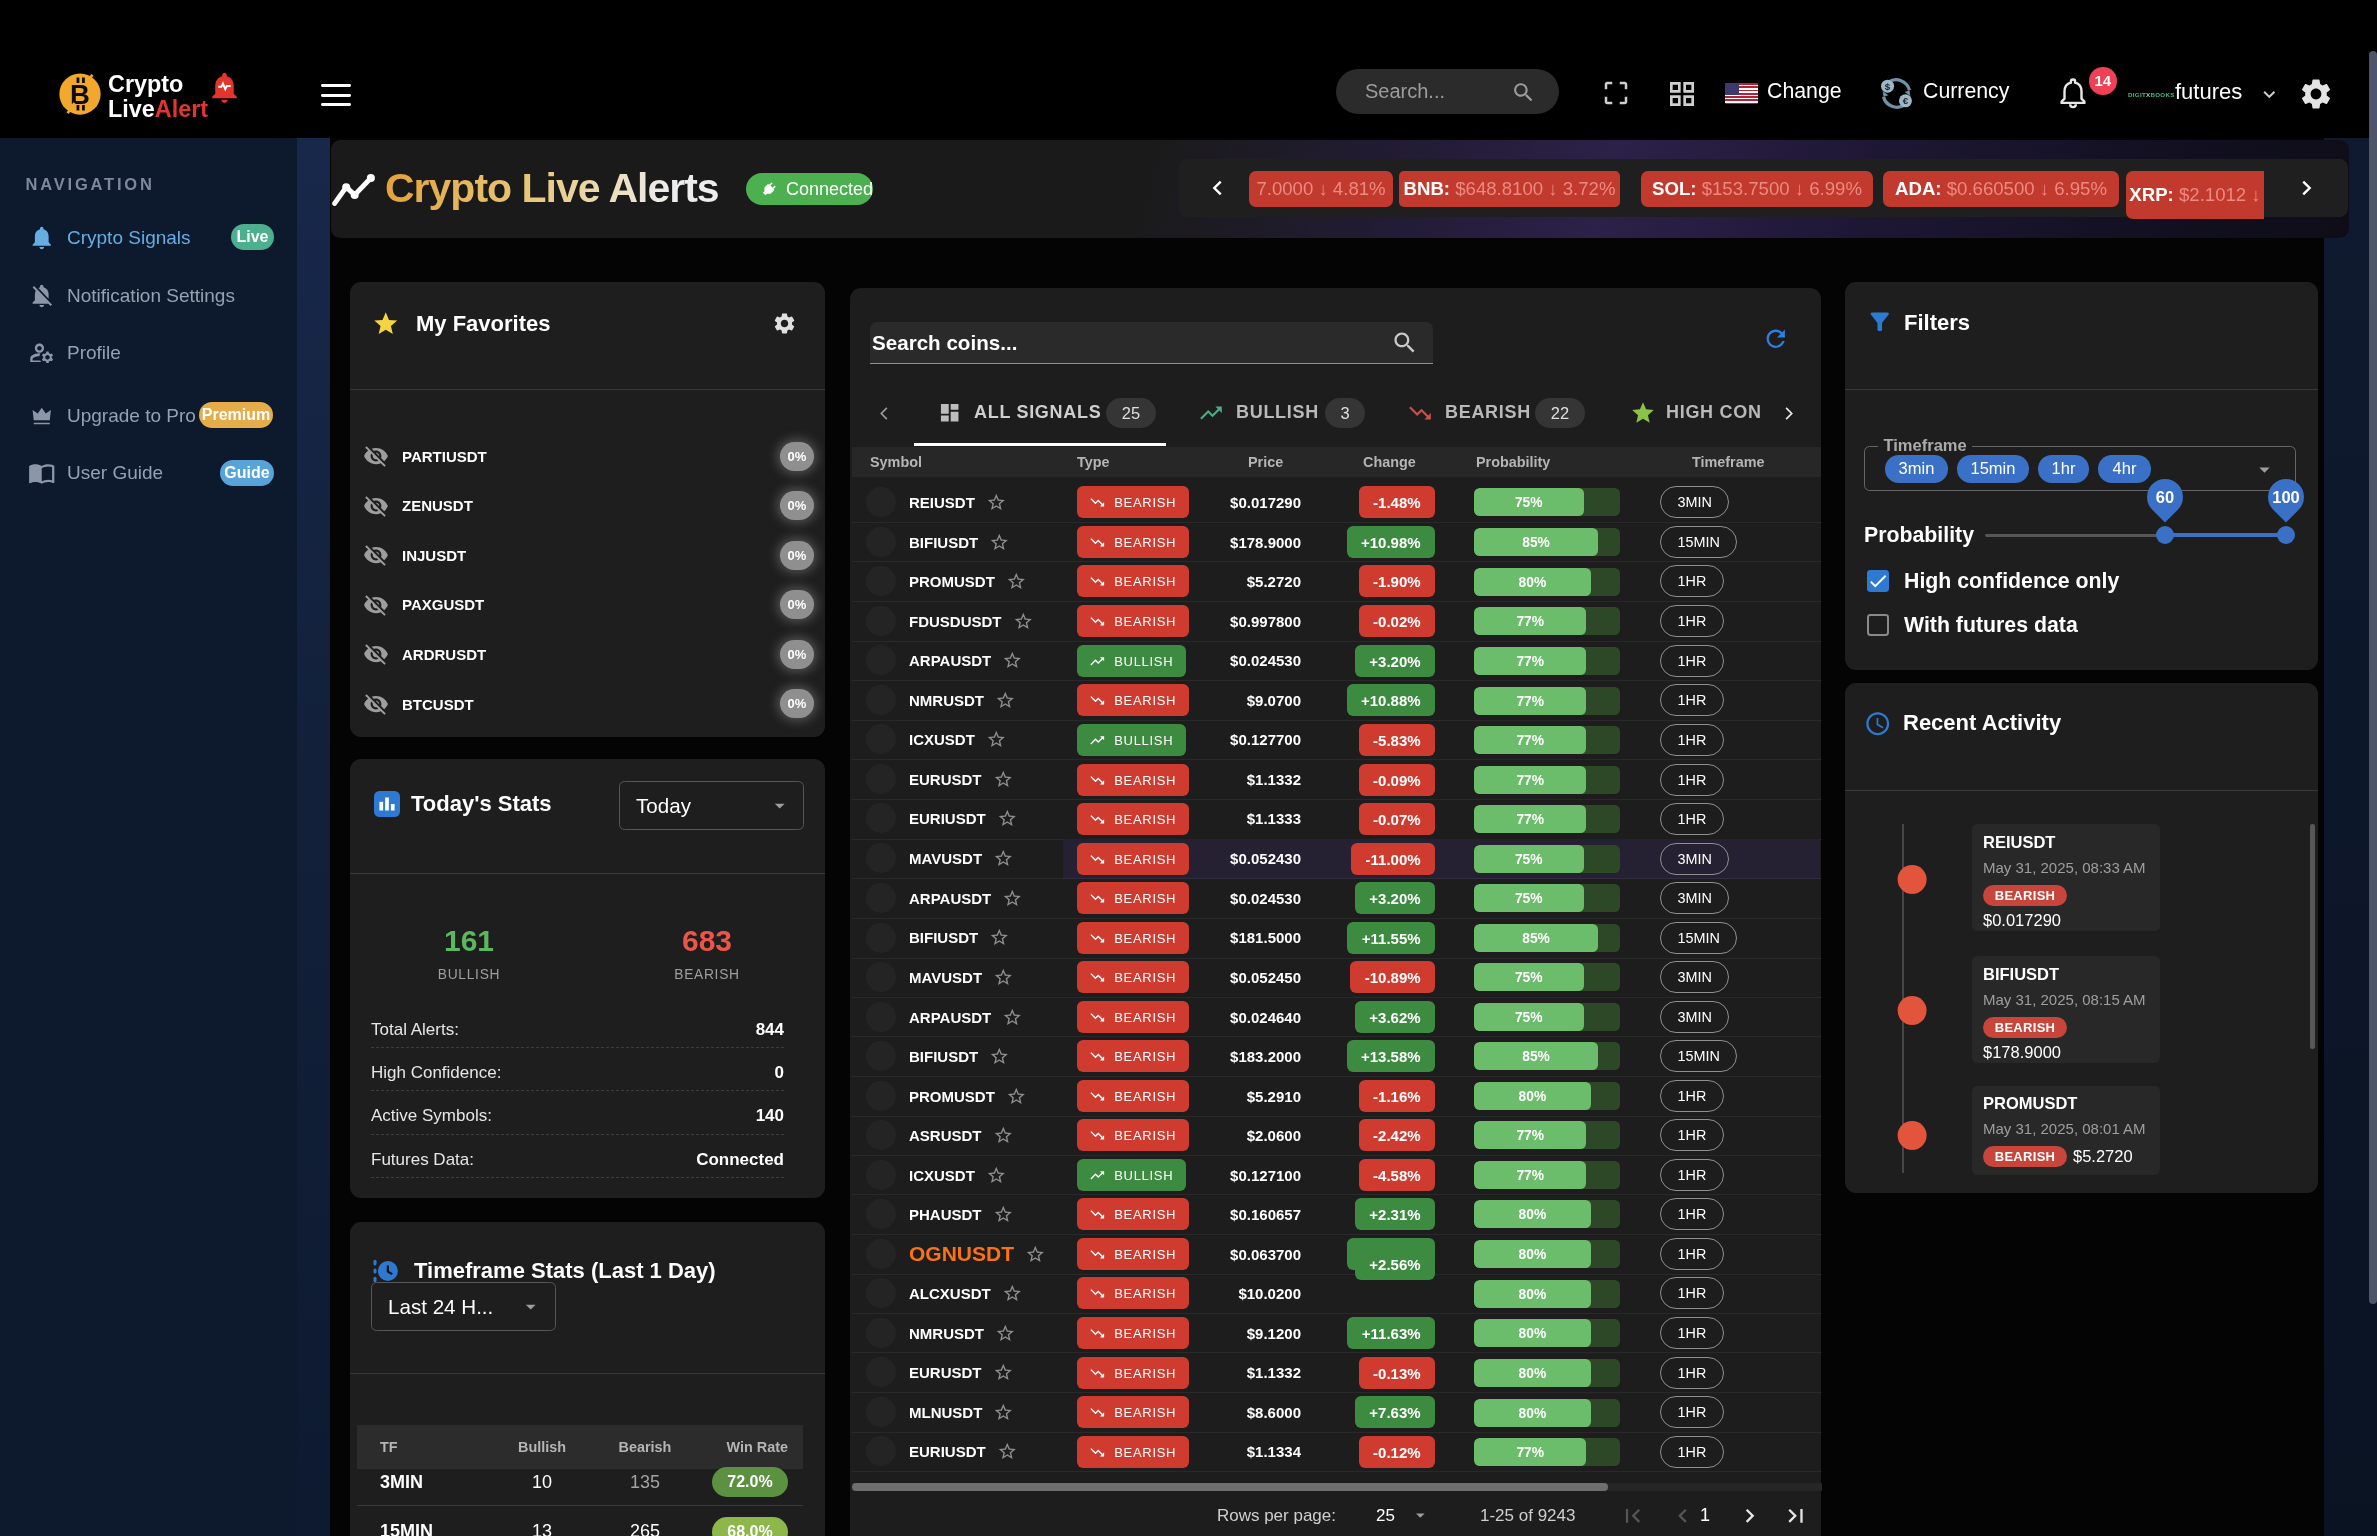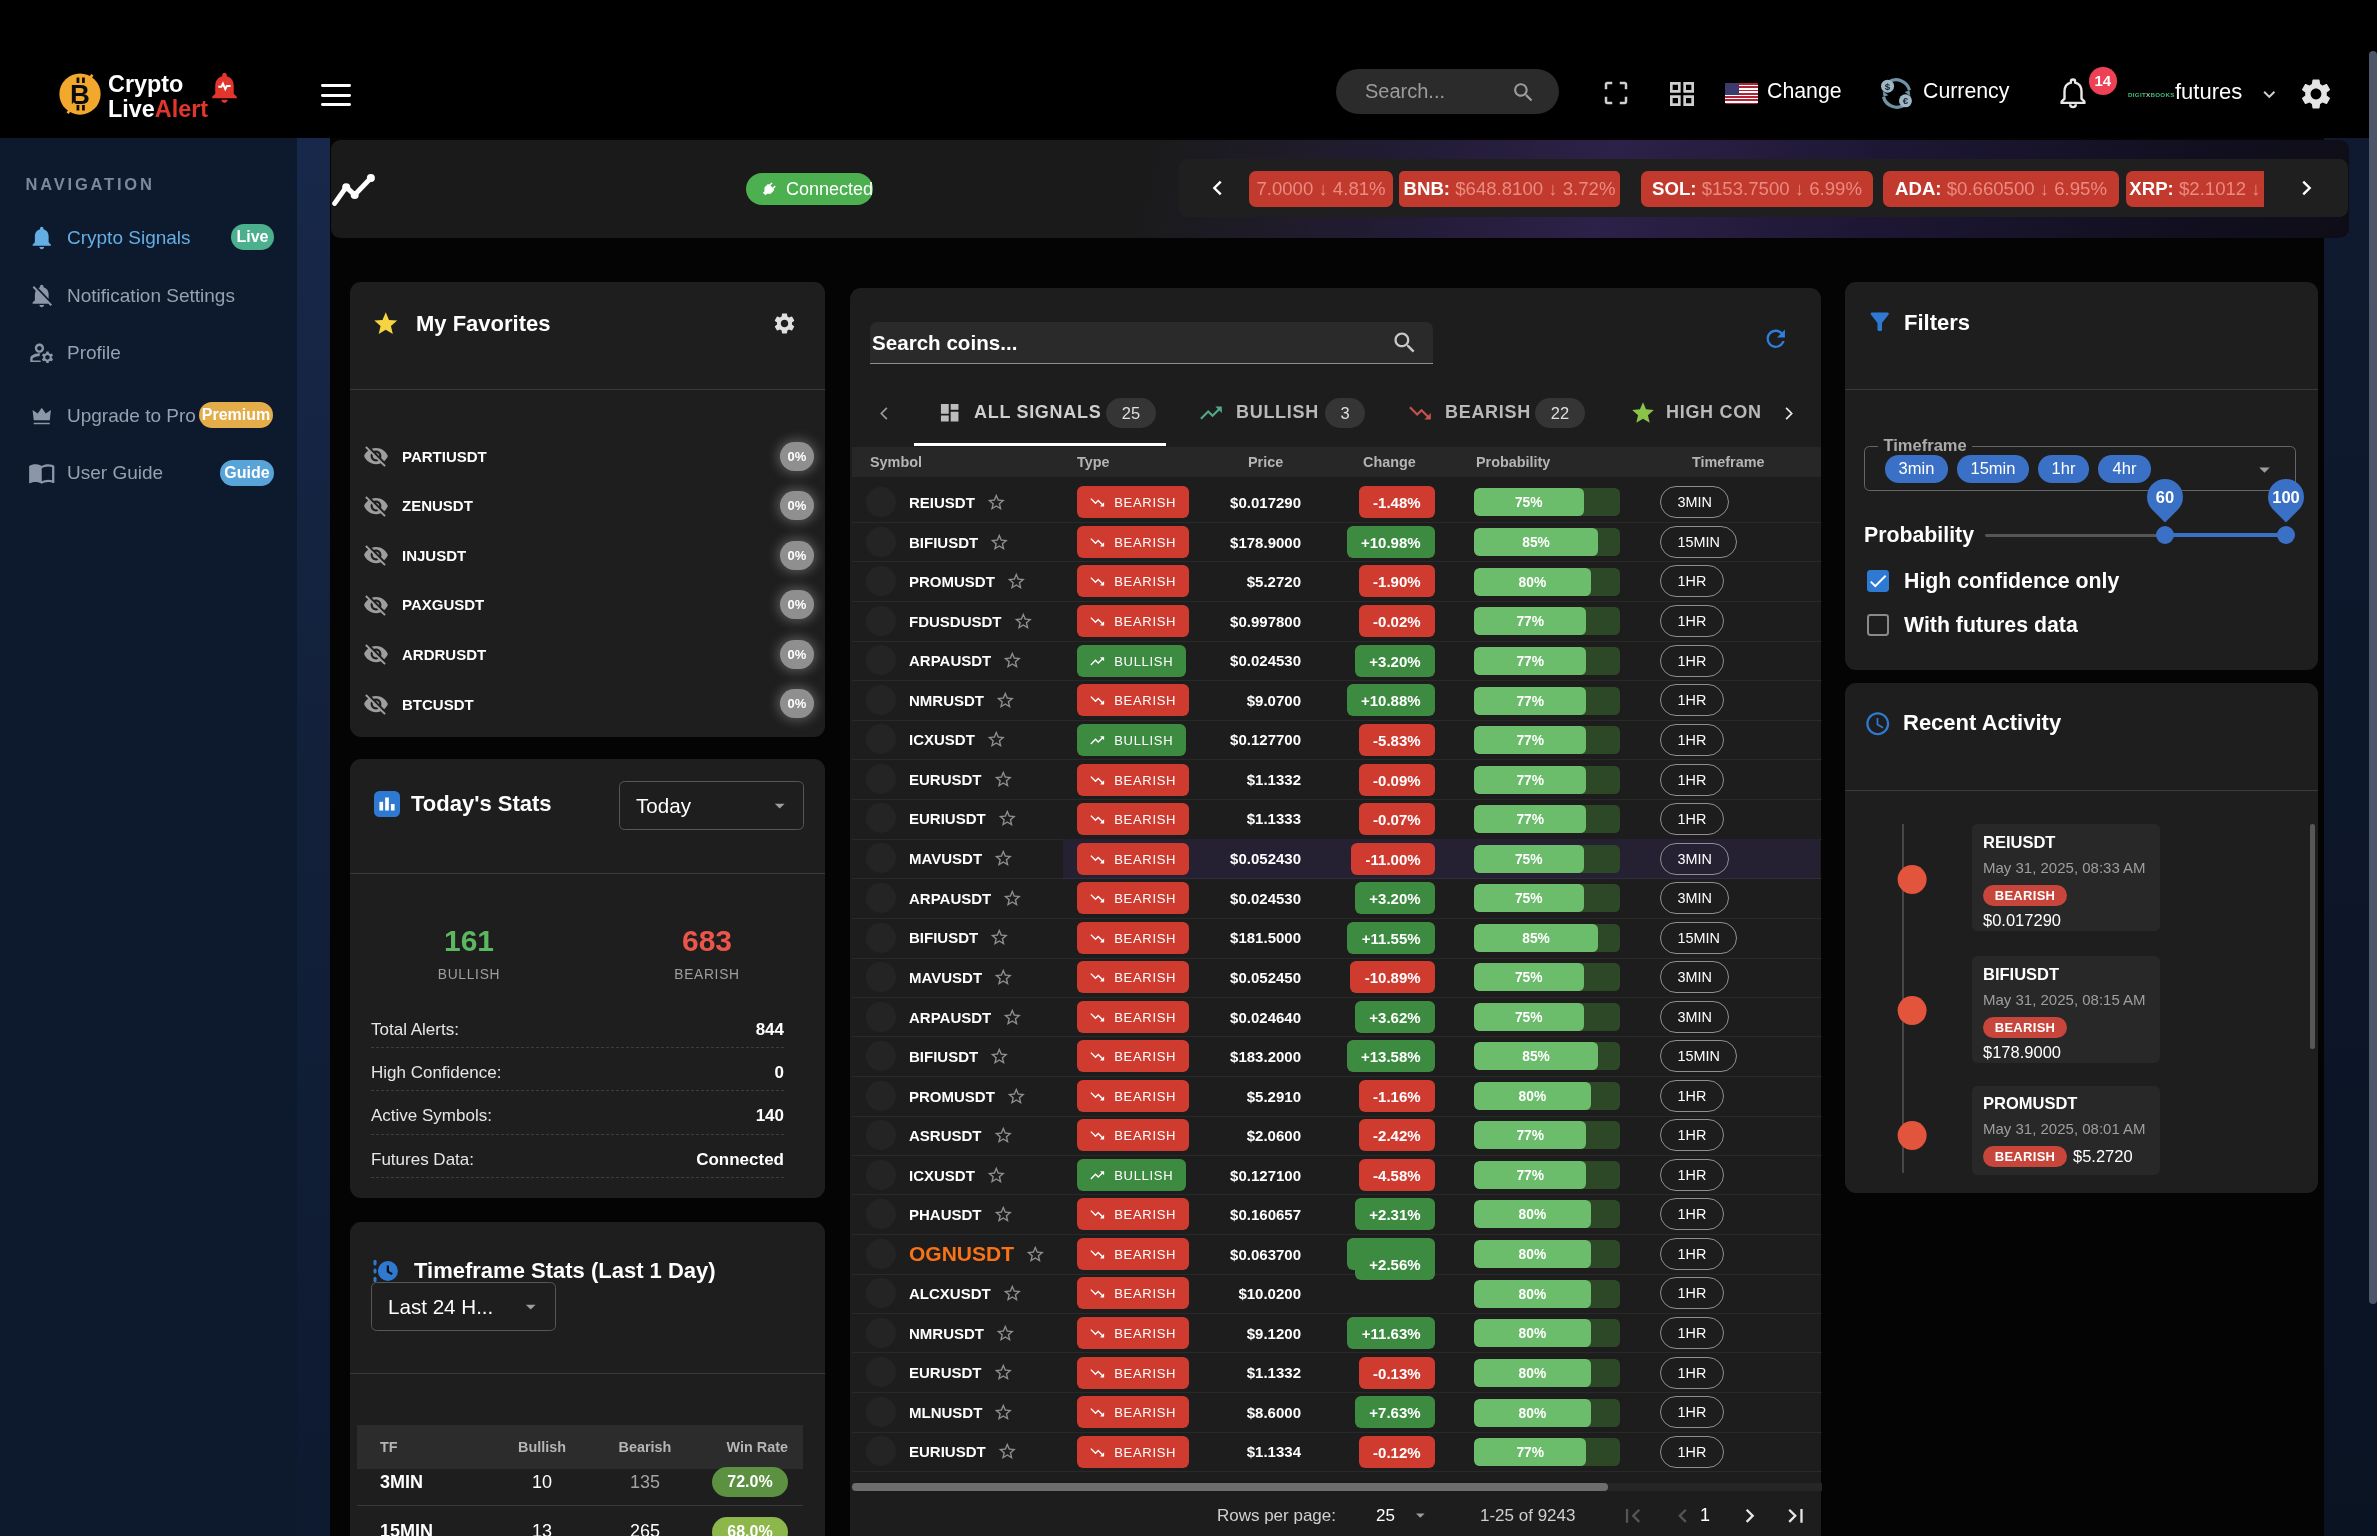--- a/index.html
+++ b/index.html
@@ -120,20 +120,22 @@
 <div class="abs" style="left:2324px;top:138px;width:54px;height:1399px;background:linear-gradient(180deg,#0f1a30 0%,#0a1322 100%)"></div>
 <div class="abs" style="left:2369px;top:51px;width:8.3px;height:1253px;border-radius:4.1px;background:#4d5668"></div>
 <div class="abs" style="left:331px;top:140px;width:2018px;height:98px;border-radius:9.6px;
 background:linear-gradient(105deg,#1a1a1a 0%,#1a1a1a 40%,#231c37 54%,#2c2148 63%,#1e1734 76%,#121021 90%,#0e0d17 100%)"></div>
 <svg class="abs" style="left:332px;top:171px" width="50" height="37" viewBox="0 0 32 24">
 <polyline points="1.5,21 9,10.5 14.5,15.5 25,4.5" fill="none" stroke="#fff" stroke-width="3.2" stroke-linecap="round" stroke-linejoin="round"></polyline>
 <circle cx="9" cy="10.5" r="2.6" fill="#fff"></circle>
       <circle cx="14.5" cy="15.5" r="2.6" fill="#fff"></circle>
       <circle cx="25" cy="4.5" r="2.6" fill="#fff"></circle>
 </svg>
+<div class="ctext b" style="left:385px;top:166px;height:45px;font-size:41px;letter-spacing:-1px;
+background:linear-gradient(90deg,#e3a33b 0%,#e8c87c 45%,#ededed 85%);-webkit-background-clip:text;background-clip:text;color:transparent">Crypto Live Alerts</div>
 <div class="abs flex" style="left:746px;top:173px;width:127px;height:32px;border-radius:16.5px;background:#4caf50;padding-left:13.8px;gap:8.3px">
 <svg width="20.6" height="20.6" viewBox="0 0 24 24" fill="#fff" style="transform:rotate(45deg)">
         <path d="M16.01 7L16 3h-2v4h-4V3H8v4h-.01C6.9 7 6 7.9 6 9v5.5L9.5 18v3h5v-3l3.5-3.5V9c0-1.1-.89-2-1.99-2z"></path>
       </svg>
 <span style="color:#fff;font-size:18px">Connected</span>
     </div>
 <div class="abs" style="left:1179px;top:159px;width:1169px;height:58px;border-radius:8.3px;background:#1f1f1f"></div>
 <svg class="abs" style="left:1207px;top:177px" width="22" height="22" viewBox="0 0 24 24" fill="none" stroke="#fff" stroke-width="2.6">
       <polyline points="15,5 8,12 15,19"></polyline>
     </svg>
@@ -148,21 +150,21 @@
       <span>$648.8100 ↓ 3.72%</span>
     </div>
 <div class="abs flex" style="left:1641px;top:171px;width:232px;height:36px;border-radius:6.9px;background:#c23a2e;justify-content:center;font-size:18.6px;color:#ea8a80">
       <span class="b" style="color:#fff">SOL:&nbsp;</span>
       <span>$153.7500 ↓ 6.99%</span>
     </div>
 <div class="abs flex" style="left:1883px;top:171px;width:236px;height:36px;border-radius:6.9px;background:#c23a2e;justify-content:center;font-size:18.6px;color:#ea8a80">
       <span class="b" style="color:#fff">ADA:&nbsp;</span>
       <span>$0.660500 ↓ 6.95%</span>
     </div>
-<div class="abs flex" style="left:2126px;top:171px;width:138px;height:36px;border-radius:6.9px 0 0 6.9px;background:#c23a2e;justify-content:center;font-size:18.6px;color:#ea8a80">
+<div class="abs flex" style="left:2126px;top:171px;width:138px;height:48px;border-radius:6.9px 0 0 6.9px;background:#c23a2e;justify-content:center;font-size:18.6px;color:#ea8a80">
       <span class="b" style="color:#fff">XRP:&nbsp;</span>
       <span>$2.1012 ↓</span>
     </div>
 <div class="card" style="left:350px;top:282px;width:475px;height:455px"></div>
 <svg class="abs" style="left:372px;top:310px" width="27.5" height="27.5" viewBox="0 0 24 24" fill="#f5d440">
       <path d="M12 17.27L18.18 21l-1.64-7.03L22 9.24l-7.19-.61L12 2 9.19 8.63 2 9.24l5.46 4.73L5.82 21z"></path>
     </svg>
 <div class="ctext b" style="left:416px;top:303px;height:41px;font-size:22px;color:#fff">My Favorites</div>
 <svg class="abs" style="left:772px;top:311px" width="25" height="25" viewBox="0 0 24 24" fill="#e0e0e0">
       <path d="M19.14 12.94c.04-.3.06-.61.06-.94 0-.32-.02-.64-.07-.94l2.03-1.58c.18-.14.23-.41.12-.61l-1.92-3.32c-.12-.22-.37-.29-.59-.22l-2.39.96c-.5-.38-1.03-.7-1.62-.94l-.36-2.54c-.04-.24-.24-.41-.48-.41h-3.84c-.24 0-.43.17-.47.41l-.36 2.54c-.59.24-1.13.57-1.62.94l-2.39-.96c-.22-.08-.47 0-.59.22L2.74 8.87c-.12.21-.08.47.12.61l2.03 1.58c-.05.3-.09.63-.09.94s.02.64.07.94l-2.03 1.58c-.18.14-.23.41-.12.61l1.92 3.32c.12.22.37.29.59.22l2.39-.96c.5.38 1.03.7 1.62.94l.36 2.54c.05.24.24.41.48.41h3.84c.24 0 .44-.17.47-.41l.36-2.54c.59-.24 1.13-.56 1.62-.94l2.39.96c.22.08.47 0 .59-.22l1.92-3.32c.12-.22.07-.47-.12-.61l-2.01-1.58zM12 15.6c-1.98 0-3.6-1.62-3.6-3.6s1.62-3.6 3.6-3.6 3.6 1.62 3.6 3.6-1.62 3.6-3.6 3.6z"></path>

